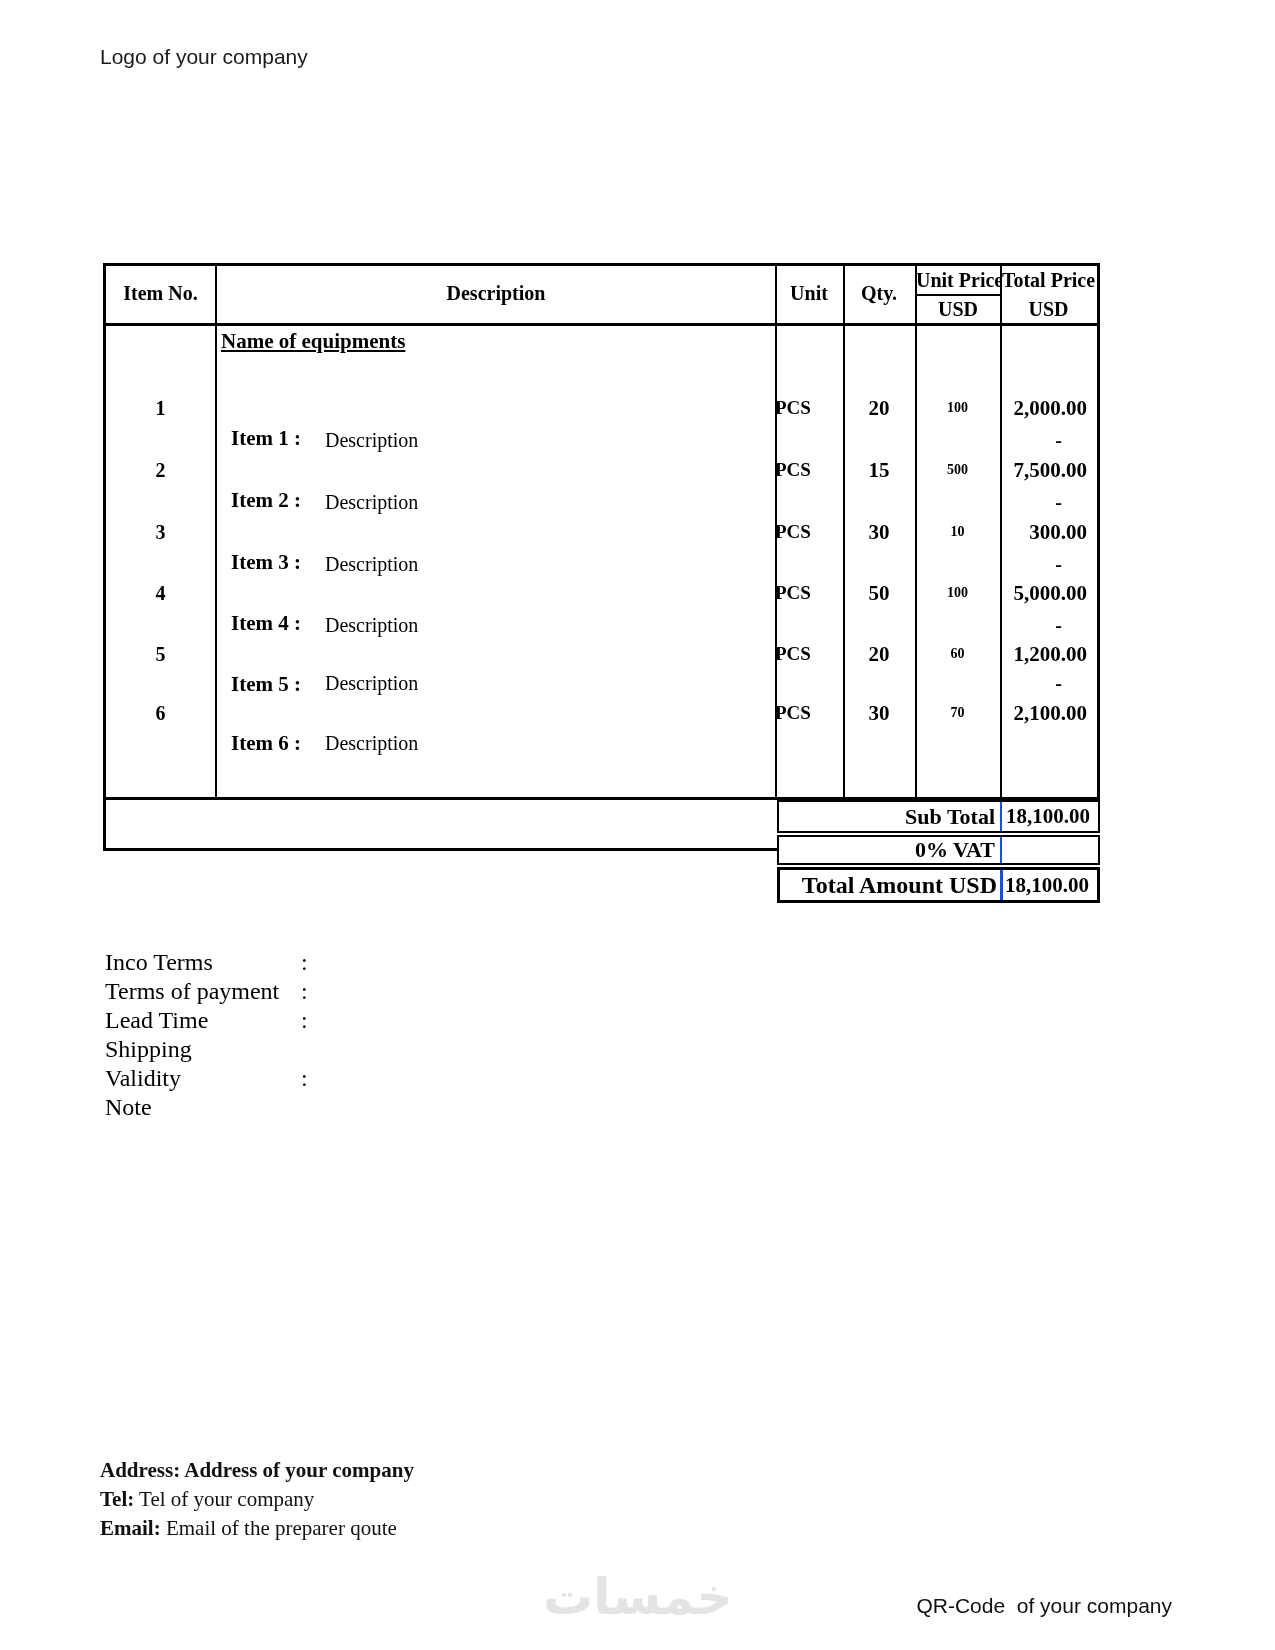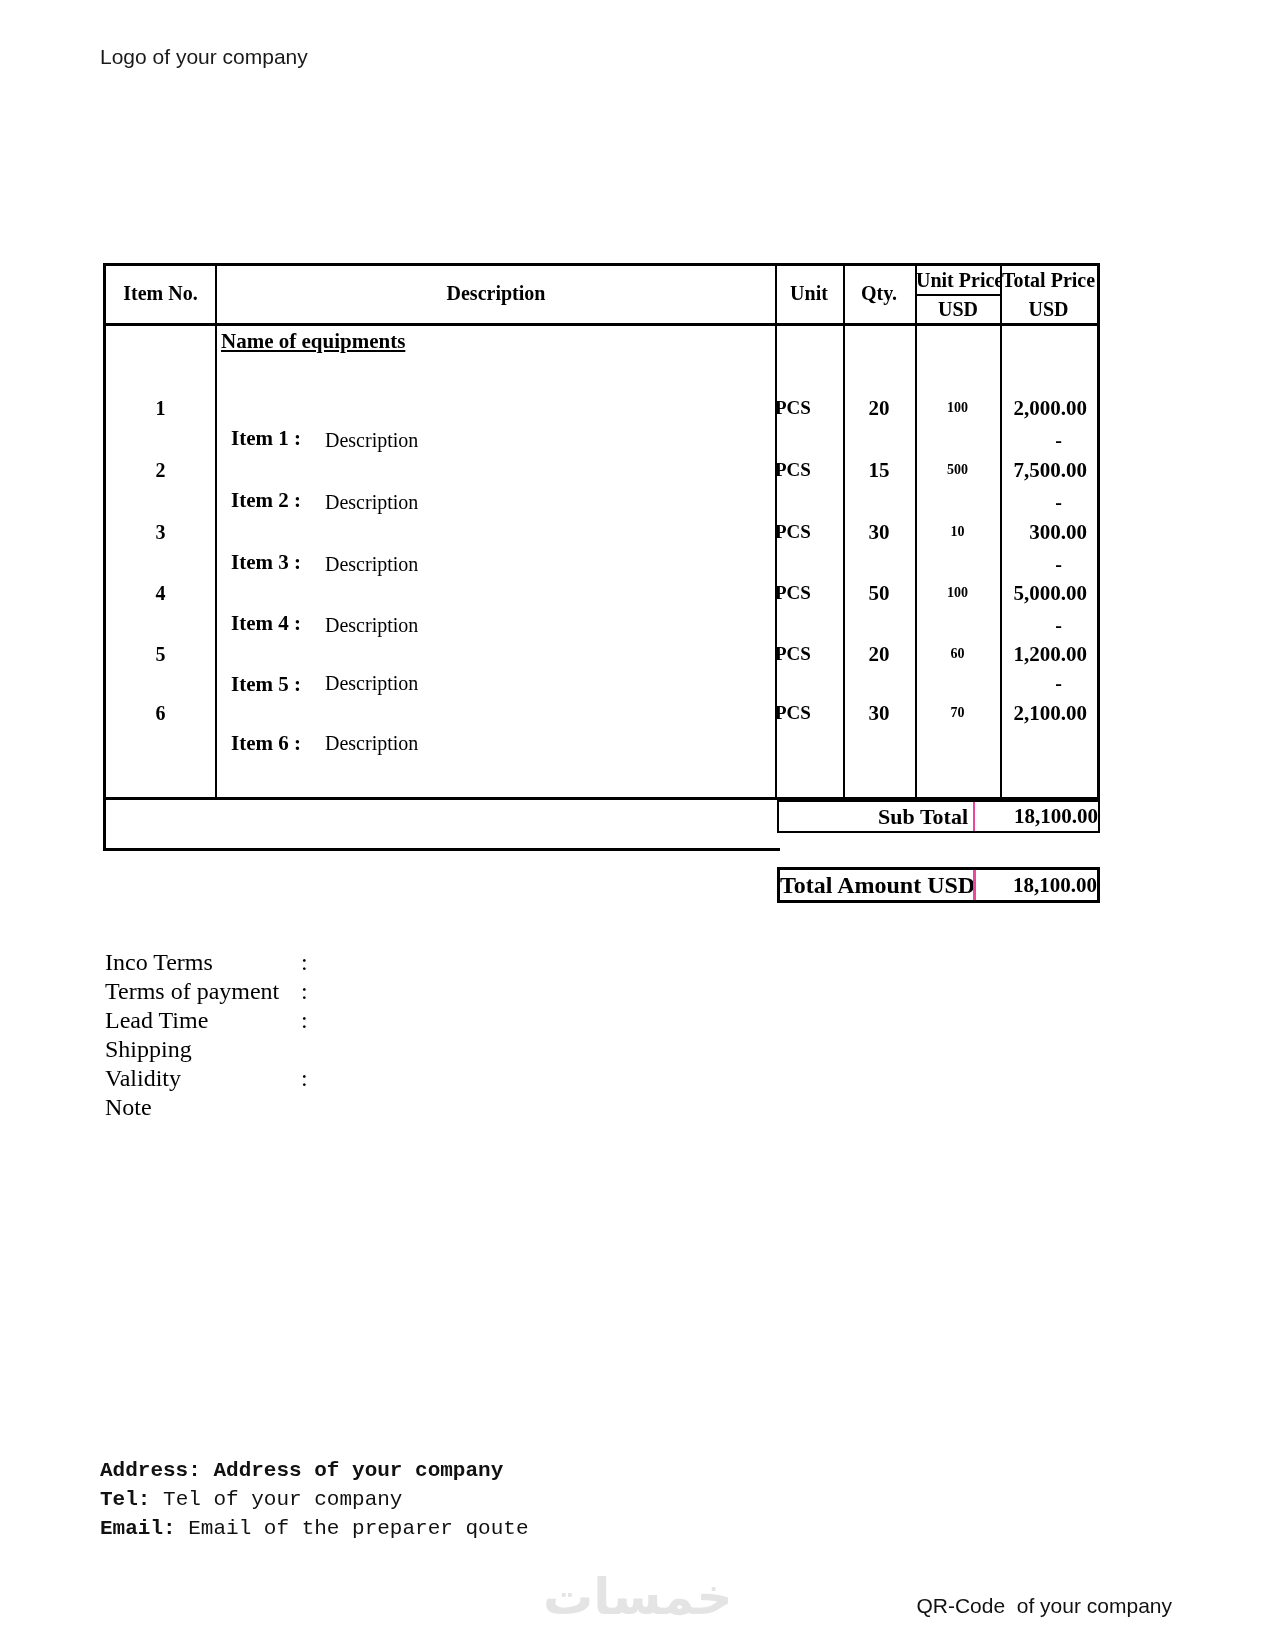--- a/index.html
+++ b/index.html
@@ -14,31 +14,31 @@
   .desc{left:222px;font-size:20px;line-height:24px;}
   .unit{left:672px;width:68px;text-align:left;font-weight:bold;font-size:19px;line-height:26px;}
   .qty{left:740px;width:72px;text-align:center;font-weight:bold;font-size:21px;line-height:26px;}
   .uprice{left:812px;width:85px;text-align:center;font-weight:bold;font-size:14px;line-height:26px;}
   .total{left:897px;width:87px;text-align:right;font-weight:bold;font-size:21px;line-height:26px;}
   .dash{left:897px;width:62px;text-align:right;font-weight:bold;font-size:20px;line-height:24px;}
   .group-title{left:118px;font-weight:bold;font-size:21px;line-height:28px;text-decoration:underline;}
   
   .sumbox{position:absolute;left:674px;width:323px;display:flex;box-sizing:border-box;
           border:2px solid #000;background:#fff;}
-  .sumbox .slabel{width:196px;box-sizing:border-box;border-right:2px solid #ec4899;text-align:right;
+  .sumbox .slabel{width:223px;box-sizing:border-box;border-right:2px solid #1d4ed8;text-align:right;
           padding-right:5px;font-weight:bold;font-size:22px;white-space:nowrap;overflow:hidden;}
-  .sumbox .svalue{flex:1;text-align:right;padding-right:0;font-weight:bold;font-size:21px;}
+  .sumbox .svalue{flex:1;text-align:right;padding-right:8px;font-weight:bold;font-size:21px;}
   .sumbox.big{border-width:3px;}
   .sumbox.big .slabel{border-right-width:3px;font-size:24px;padding-right:3px;}
   
   .terms{position:absolute;left:105px;top:948px;}
   .tline{display:flex;height:29px;line-height:29px;font-weight:normal;font-size:24px;}
   .tlabel{width:196px;}
   
-  .footer{position:absolute;left:100px;top:1456px;font-family:Liberation Mono, monospace;
+  .footer{position:absolute;left:100px;top:1456px;font-family:Liberation Serif, serif;
           font-size:21px;line-height:29px;color:#111;}
   .fline b{font-weight:bold;}
   .bold-all span{font-weight:bold;}
   .logo-text{position:absolute;left:100px;top:45px;font-family:"Liberation Sans",sans-serif;
           font-size:21px;color:#1a1a1a;}
   .qr-text{position:absolute;left:900px;top:1594px;width:272px;text-align:right;
           font-family:"Liberation Sans",sans-serif;font-size:21px;color:#111;white-space:pre;}
   .watermark{position:absolute;left:543px;top:1568px;font-family:"DejaVu Sans",sans-serif;
           font-size:50px;font-weight:bold;color:#e4e4e4;letter-spacing:2px;}
   .rowg{display:contents;}
@@ -139,20 +139,24 @@
       <div class="c uprice" style="top:437px">70</div>
       <div class="c total" style="top:437px">2,100.00</div>
       <div class="c dash" style="top:468px"></div>
     </div>
 
     
     <div class="sumbox" style="top:537px;height:33px;">
       <div class="slabel" style="line-height:29px;">Sub Total</div>
       <div class="svalue" style="line-height:29px;">18,100.00</div>
     </div>
+    <div class="sumbox" style="top:572px;height:30px;">
+      <div class="slabel" style="line-height:26px;">0% VAT</div>
+      <div class="svalue" style="line-height:26px;"></div>
+    </div>
     <div class="sumbox big" style="top:604px;height:36px;">
       <div class="slabel" style="line-height:30px;">Total Amount USD</div>
       <div class="svalue" style="line-height:30px;">18,100.00</div>
     </div>
   </div>
 
   <div class="terms">
     <div class="tline">
       <span class="tlabel">Inco Terms</span>
         <span>:</span>

